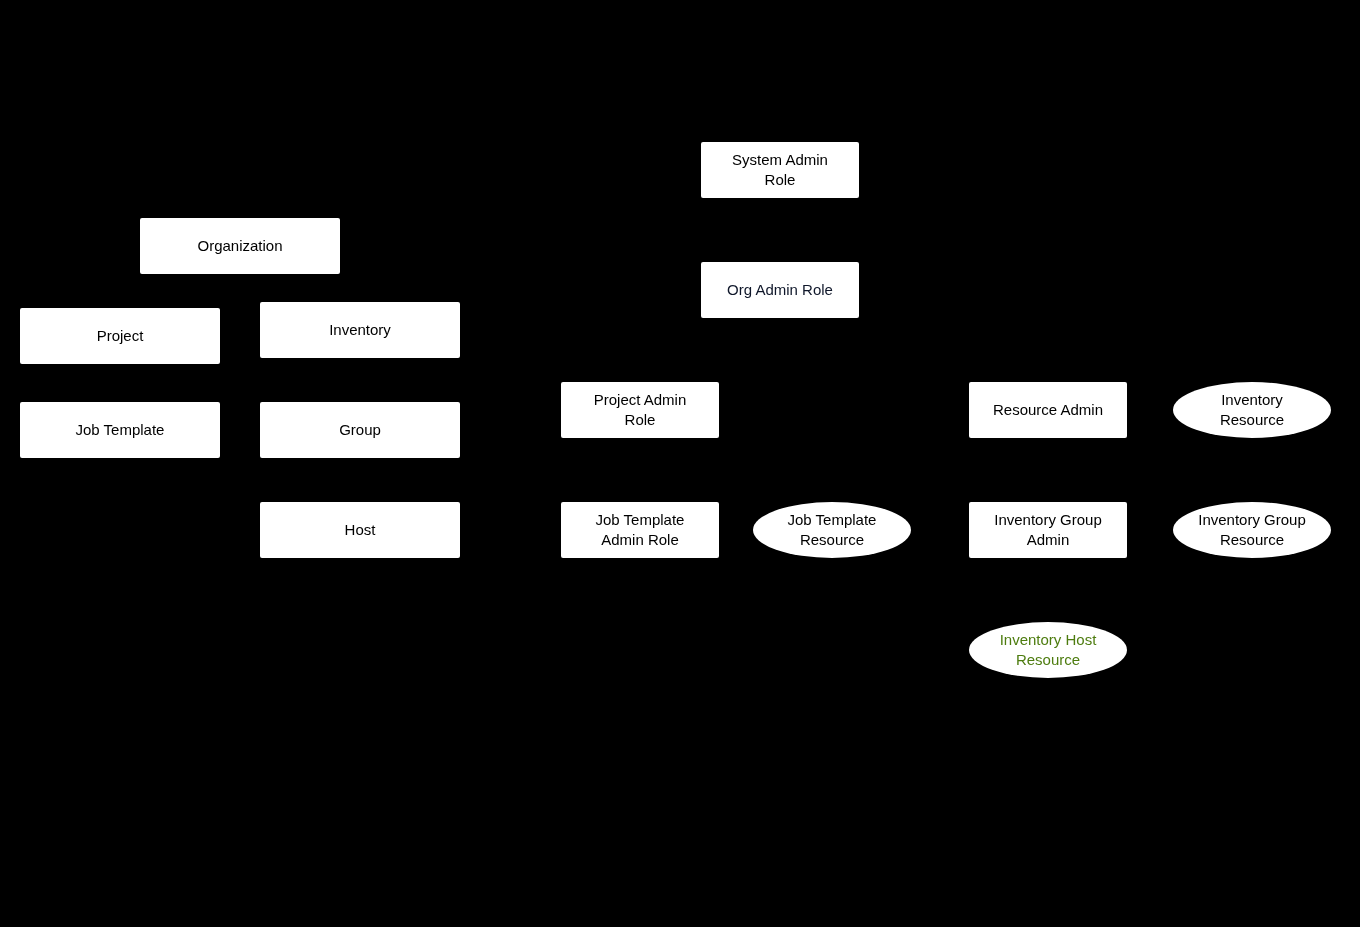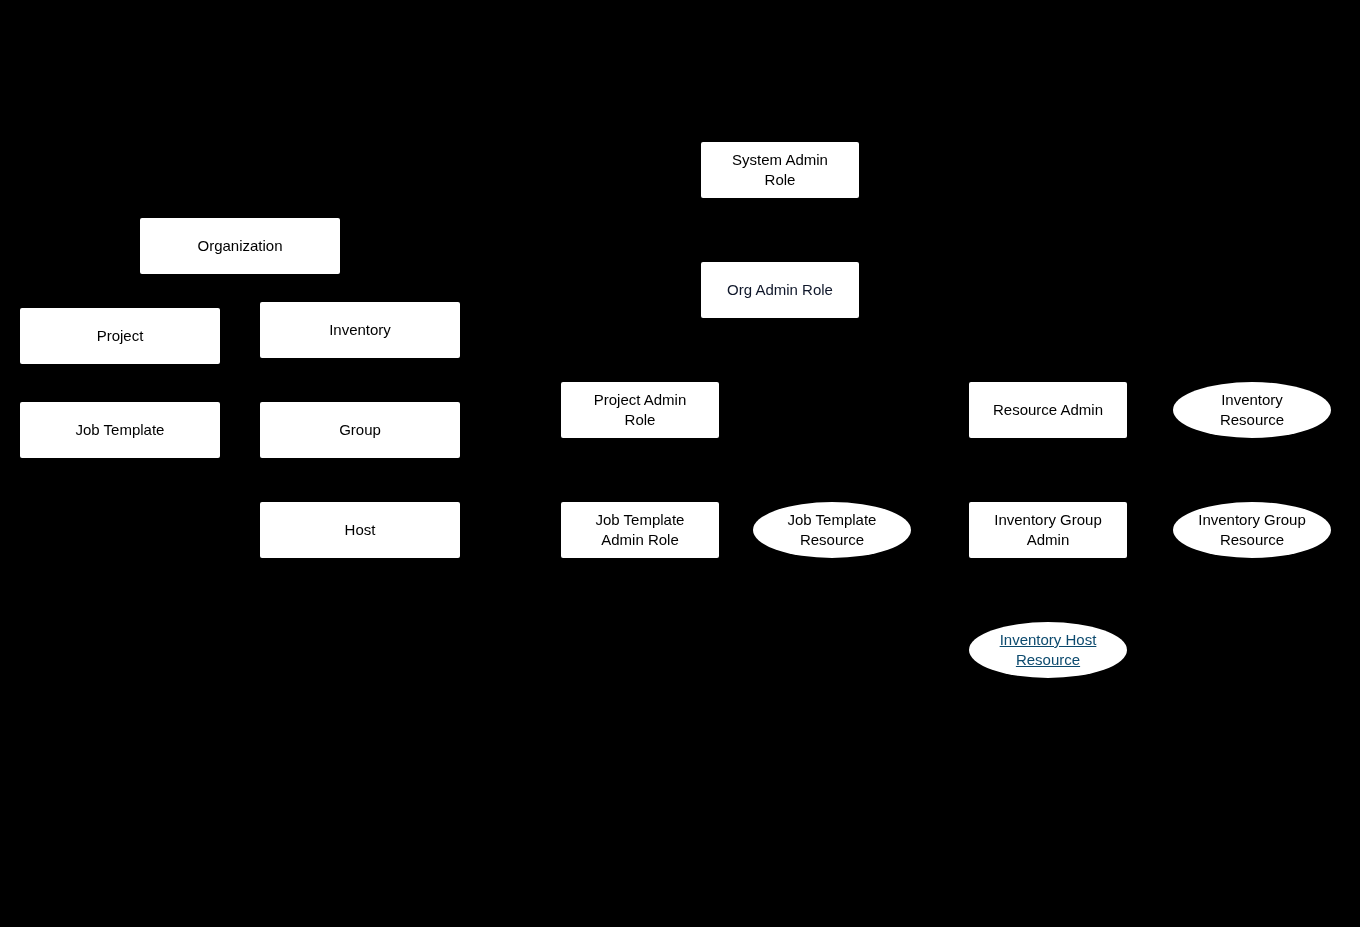--- a/index.html
+++ b/index.html
@@ -55,15 +55,15 @@
     <div class="node ellipse" style="left: 1173px; top: 382px; width: 158px; height: 56px; background: rgb(255, 255, 255); color: rgb(0, 0, 0);">Inventory
 Resource</div>
     <div class="node rect" style="left: 561px; top: 502px; width: 158px; height: 56px; background: rgb(255, 255, 255); color: rgb(0, 0, 0);">Job Template
 Admin Role</div>
     <div class="node ellipse" style="left: 753px; top: 502px; width: 158px; height: 56px; background: rgb(255, 255, 255); color: rgb(0, 0, 0);">Job Template
 Resource</div>
     <div class="node rect" style="left: 969px; top: 502px; width: 158px; height: 56px; background: rgb(255, 255, 255); color: rgb(0, 0, 0);">Inventory Group
 Admin</div>
     <div class="node ellipse" style="left: 1173px; top: 502px; width: 158px; height: 56px; background: rgb(255, 255, 255); color: rgb(0, 0, 0);">Inventory Group
 Resource</div>
-    <div class="node ellipse" style="left: 969px; top: 622px; width: 158px; height: 56px; background: rgb(255, 255, 255); color: #0c4a6e; text-decoration: underline;">Inventory Host
+    <div class="node ellipse" style="left: 969px; top: 622px; width: 158px; height: 56px; background: rgb(255, 255, 255); color: #4d7c0f;">Inventory Host
 Resource</div>
   </div>
 
 </body></html>

